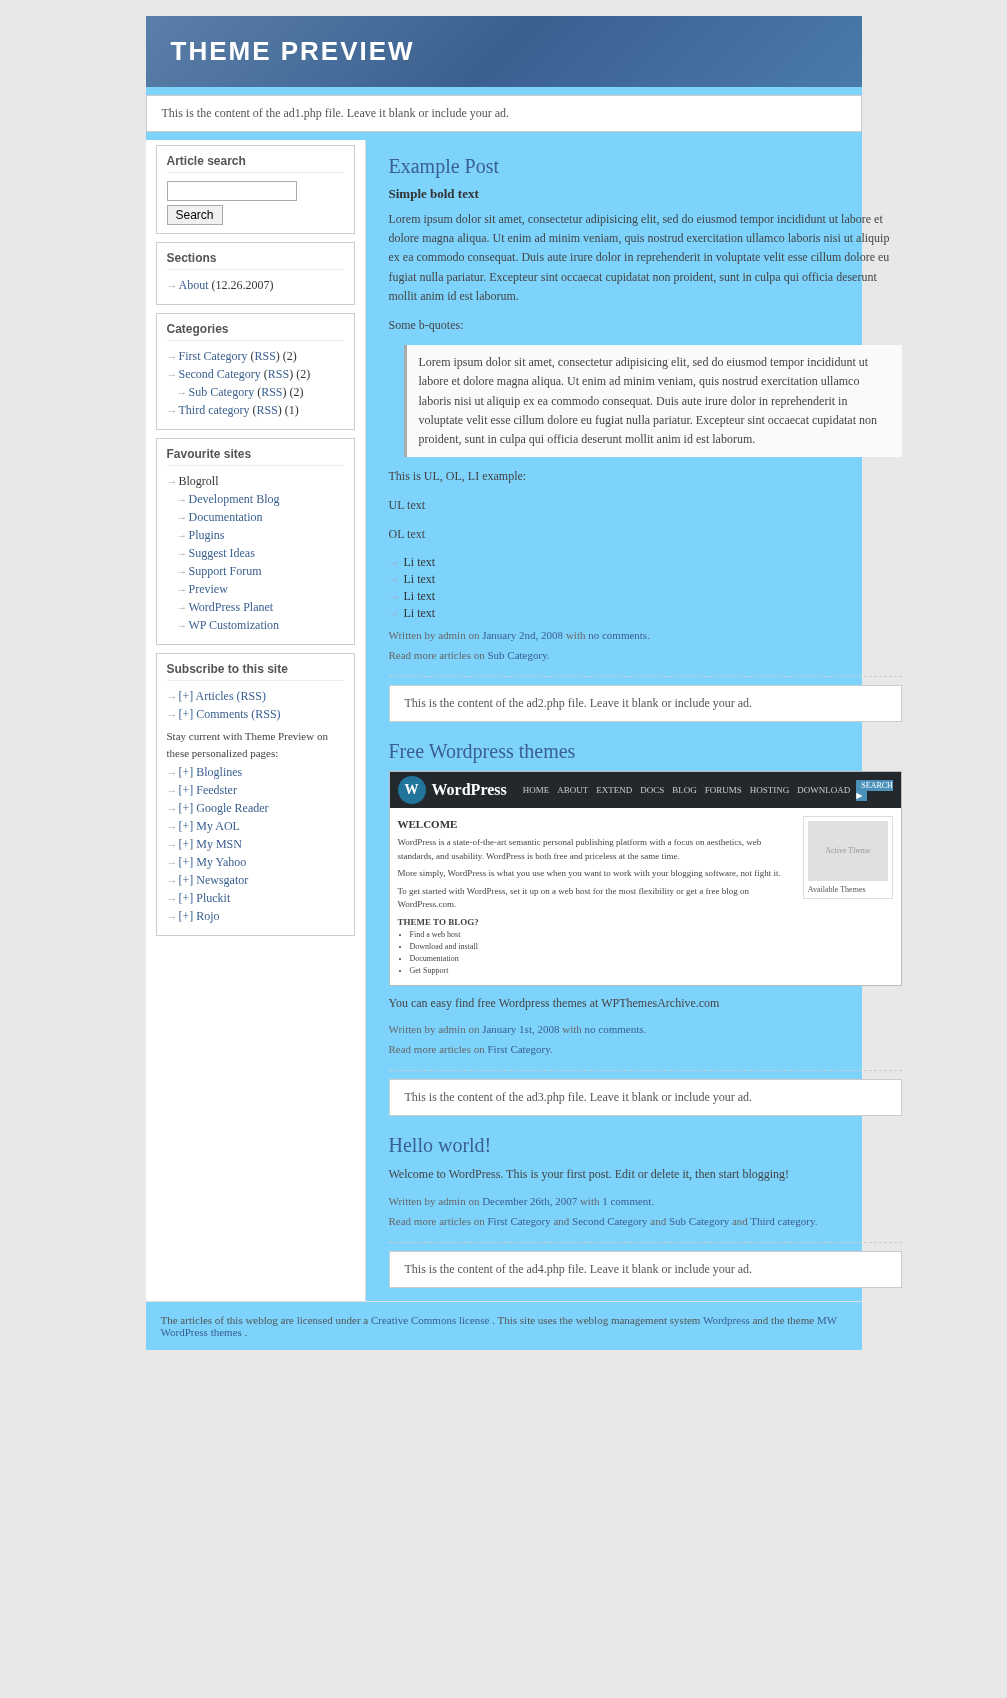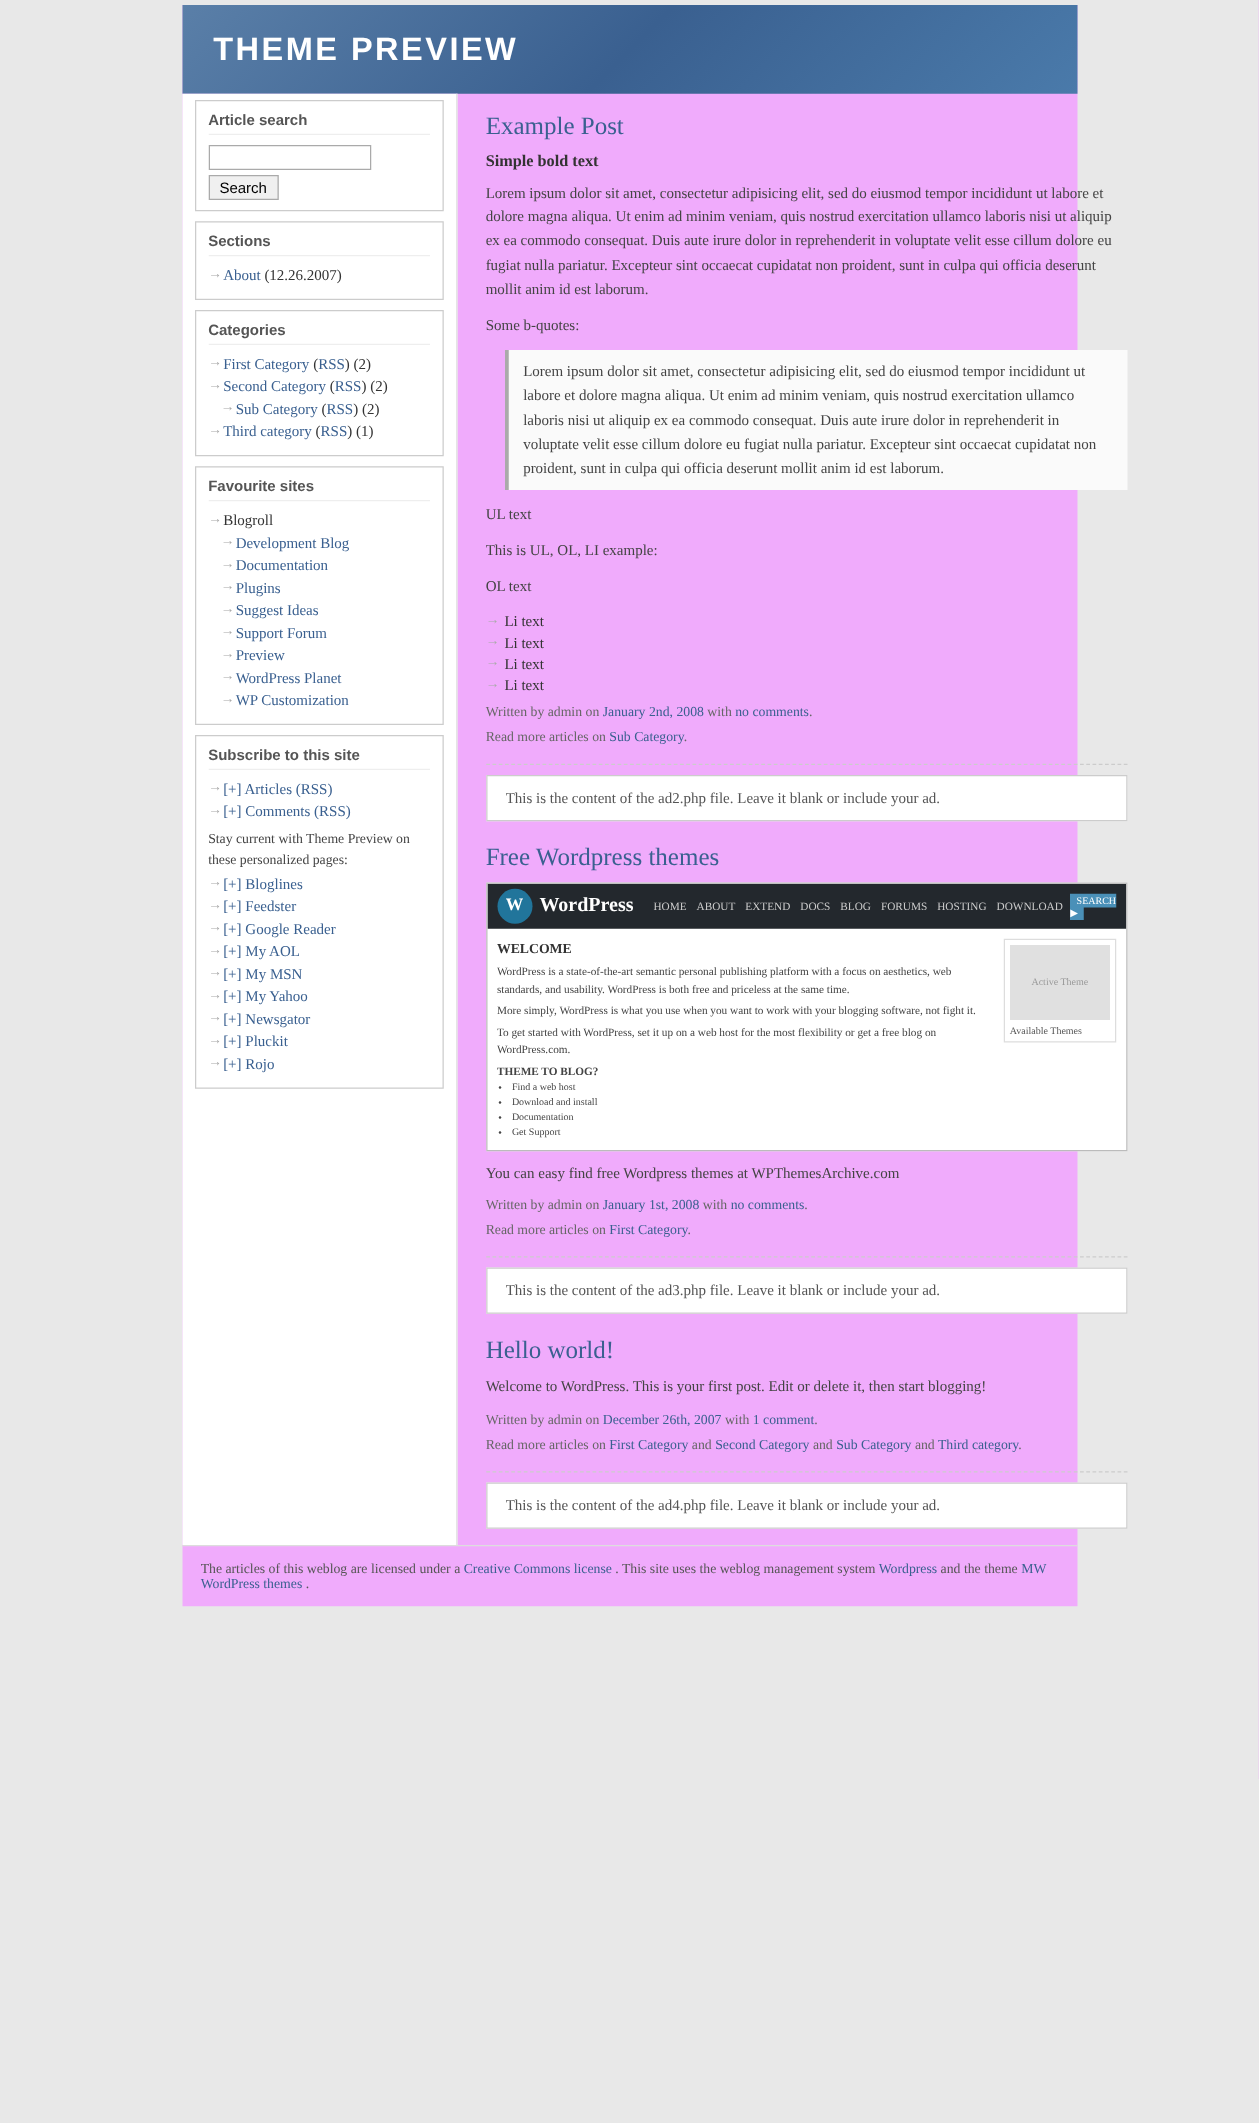--- a/index.html
+++ b/index.html
@@ -1,18 +1,18 @@
 <!DOCTYPE html>
 <html><head>
   <meta charset="utf-8">
   <style>
     * { margin: 0; padding: 0; box-sizing: border-box; }
     body { font-family: Georgia, 'Times New Roman', serif; font-size: 13px; background: #e8e8e8; color: #333; }
     
-    #wrapper { width: 716px; margin: 4px auto; background: #f0abfc; }
+    #wrapper { width: 716px; margin: 16px auto; background: #7dd3fc; }
     
     
     #header { background: linear-gradient(135deg, #5a7fa8 0%, #3a6090 50%, #4a7aaa 100%); padding: 20px 25px; }
     #header h1 { color: #fff; font-size: 26px; font-weight: bold; letter-spacing: 2px; text-transform: uppercase; font-family: Arial, sans-serif; }
     
     
     .ad-banner { border: 1px solid #ccc; padding: 10px 15px; margin: 8px 0; font-size: 12px; color: #555; background: #fff; }
     
     
     #content-wrapper { display: flex; gap: 8px; }
@@ -84,20 +84,23 @@
   </style>
 </head>
 <body>
 
 <div id="wrapper">
 
   <div id="header">
     <h1>THEME PREVIEW</h1>
   </div>
 
+  <div class="ad-banner">
+    <span>This is the content of the ad1.php file. Leave it blank or include your ad.</span>
+  </div>
 
   <div id="content-wrapper">
 
     <div id="sidebar">
 
       <div class="sidebar-section">
         <h3>Article search</h3>
         <input type="text" class="search-input" style="">
         <button class="search-btn">Search</button>
       </div>
@@ -179,22 +182,22 @@
     <div id="main">
 
       <div class="post">
         <h2><a href="#">Example Post</a></h2>
         <p class="post-subtitle">Simple bold text</p>
         <p class="post-body">Lorem ipsum dolor sit amet, consectetur adipisicing elit, sed do eiusmod tempor incididunt ut labore et dolore magna aliqua. Ut enim ad minim veniam, quis nostrud exercitation ullamco laboris nisi ut aliquip ex ea commodo consequat. Duis aute irure dolor in reprehenderit in voluptate velit esse cillum dolore eu fugiat nulla pariatur. Excepteur sint occaecat cupidatat non proident, sunt in culpa qui officia deserunt mollit anim id est laborum.</p>
         <p class="post-body">Some b-quotes:</p>
         <blockquote>
           <span>Lorem ipsum dolor sit amet, consectetur adipisicing elit, sed do eiusmod tempor incididunt ut labore et dolore magna aliqua. Ut enim ad minim veniam, quis nostrud exercitation ullamco laboris nisi ut aliquip ex ea commodo consequat. Duis aute irure dolor in reprehenderit in voluptate velit esse cillum dolore eu fugiat nulla pariatur. Excepteur sint occaecat cupidatat non proident, sunt in culpa qui officia deserunt mollit anim id est laborum.</span>
         </blockquote>
+        <p class="post-body">This is UL, OL, LI example:</p>
         <p class="post-body">UL text</p>
-        <p class="post-body">This is UL, OL, LI example:</p>
         <p class="post-body">OL text</p>
         <ul class="post-list-arrow">
           <li>Li text</li>
           <li>Li text</li>
           <li>Li text</li>
           <li>Li text</li>
         </ul>
         <p class="post-meta">
           Written by admin on <a href="#">January 2nd, 2008</a> with <a href="#">no comments</a>.
         </p>

